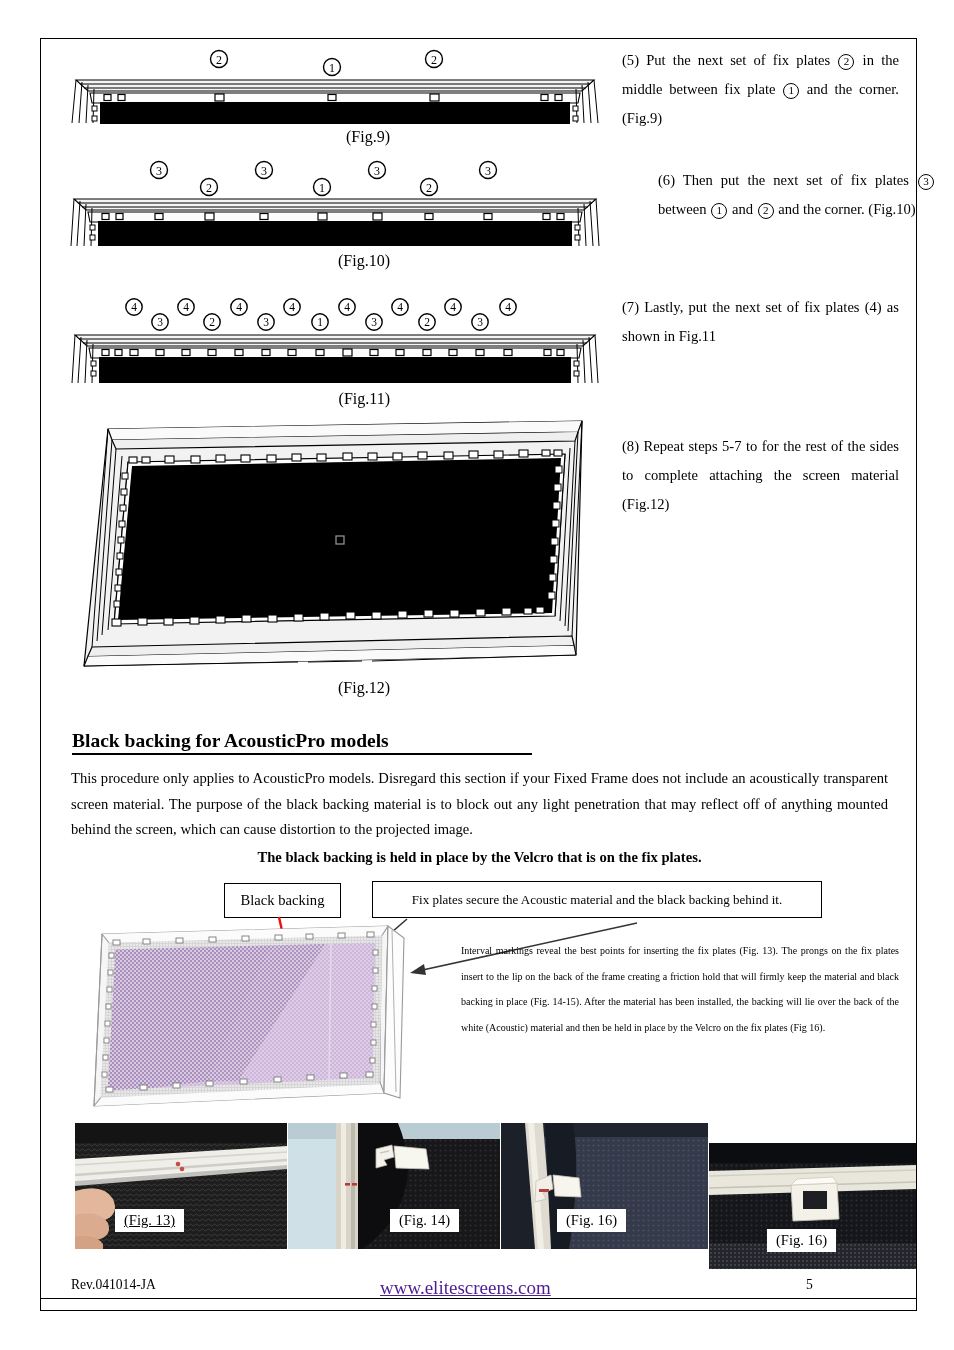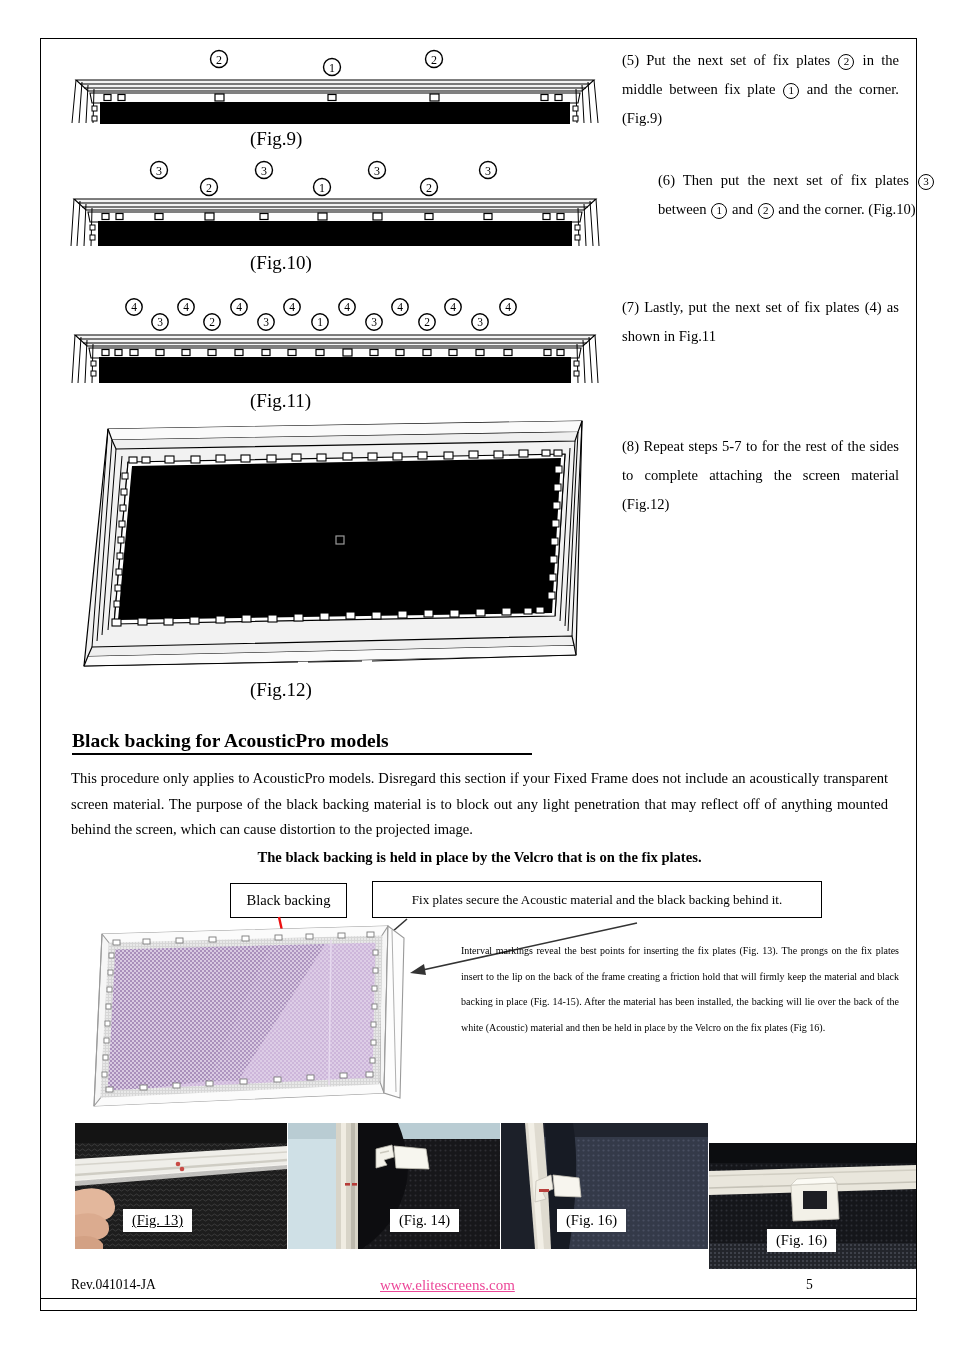--- a/index.html
+++ b/index.html
@@ -27,48 +27,48 @@
     font-size:11px;vertical-align:0.5px;margin:0 1px;
   }
 
   
   #p5{left:622px;top:46px;width:277px;}
   #p6{left:658px;top:166px;width:277px;}
   #p7{left:622px;top:293px;width:277px;}
   #p8{left:622px;top:432px;width:277px;}
 
   
-  .figcap{font-size:19px;text-align:left;}
+  .figcap{font-size:16px;text-align:right;}
   #cap9 {left:250px;top:128px;width:140px;}
   #cap10{left:250px;top:252px;width:140px;}
   #cap11{left:250px;top:390px;width:140px;}
   #cap12{left:250px;top:679px;width:140px;}
 
   
   #heading{
     left:72px;top:730px;width:460px;
     font-size:19.5px;font-weight:bold;
     border-bottom:2px solid #000;padding-bottom:1px;display:inline-block;
   }
   #bodytext{left:71px;top:766px;width:817px;font-size:14.6px;line-height:25.5px;text-align:justify;}
   #boldline{left:71px;top:849px;width:817px;font-size:14.6px;font-weight:bold;text-align:center;}
 
   
   .callout{
     border:1.3px solid #000;background:#fff;
     font-size:14.6px;text-align:center;box-sizing:border-box;
   }
-  #callout-black{left:230px;top:883px;width:117px;height:35px;line-height:33px;}
+  #callout-black{left:224px;top:883px;width:117px;height:35px;line-height:33px;}
   #callout-fix{left:372px;top:881px;width:450px;height:37px;line-height:35px;font-size:13px;}
 
   #intervaltext{left:461px;top:938px;width:438px;font-size:10px;line-height:25.6px;text-align:justify;}
 
   
   #foot-rev{left:71px;top:1277px;font-size:13.6px;}
-  #foot-link{left:380px;top:1277px;font-size:15px;color:#ec4899;text-decoration:underline;}
+  #foot-link{left:380px;top:1277px;font-size:19px;color:#4c1d95;text-decoration:underline;}
   #foot-page{left:806px;top:1277px;font-size:13.6px;}
 
   
   .frame-wrap{overflow:visible;}
   .photo{position:absolute;overflow:hidden;}
   .photolabel{
     position:absolute;background:#fff;border:0;
     font-size:14.6px;padding:3px 9px;white-space:nowrap;
   }
 </style>
@@ -492,21 +492,21 @@
     <path d="M0,52 L212,37" stroke="#cfcdc4" stroke-width="2.4" fill="none"></path>
     <path d="M0,57 L212,41 L212,46 L0,63 Z" fill="#f7f6f2" opacity="0.75"></path>
 
     <circle cx="103" cy="41" r="2.3" fill="#c84a45"></circle>
     <circle cx="107" cy="46" r="2.3" fill="#c84a45"></circle>
 
     <path d="M0,68 q28,-8 38,8 q6,14 -6,20 q-16,8 -32,2 Z" fill="#e3b79c"></path>
     <path d="M0,92 q24,-6 33,8 q4,12 -8,16 q-14,6 -25,1 Z" fill="#dbab8f"></path>
     <path d="M0,114 q20,-4 28,7 l0,5 L0,126 Z" fill="#d3a184"></path>
   </svg>
-  <span class="photolabel" style="left:48px;top:86px;text-decoration:underline;">(Fig. 13)</span>
+  <span class="photolabel" style="left:40px;top:86px;text-decoration:underline;">(Fig. 13)</span>
 </div>
 
 <div class="photo" style="left:288px;top:1123px;width:212px;height:126px;background:#111;">
   <svg width="212" height="126" viewBox="0 0 212 126" style="display:block">
     <defs>
       <pattern id="knit14" width="5" height="5" patternUnits="userSpaceOnUse">
         <rect width="5" height="5" fill="#17171a"></rect>
         <circle cx="2.5" cy="2.5" r="1" fill="#2e2e33"></circle>
       </pattern>
     </defs>

